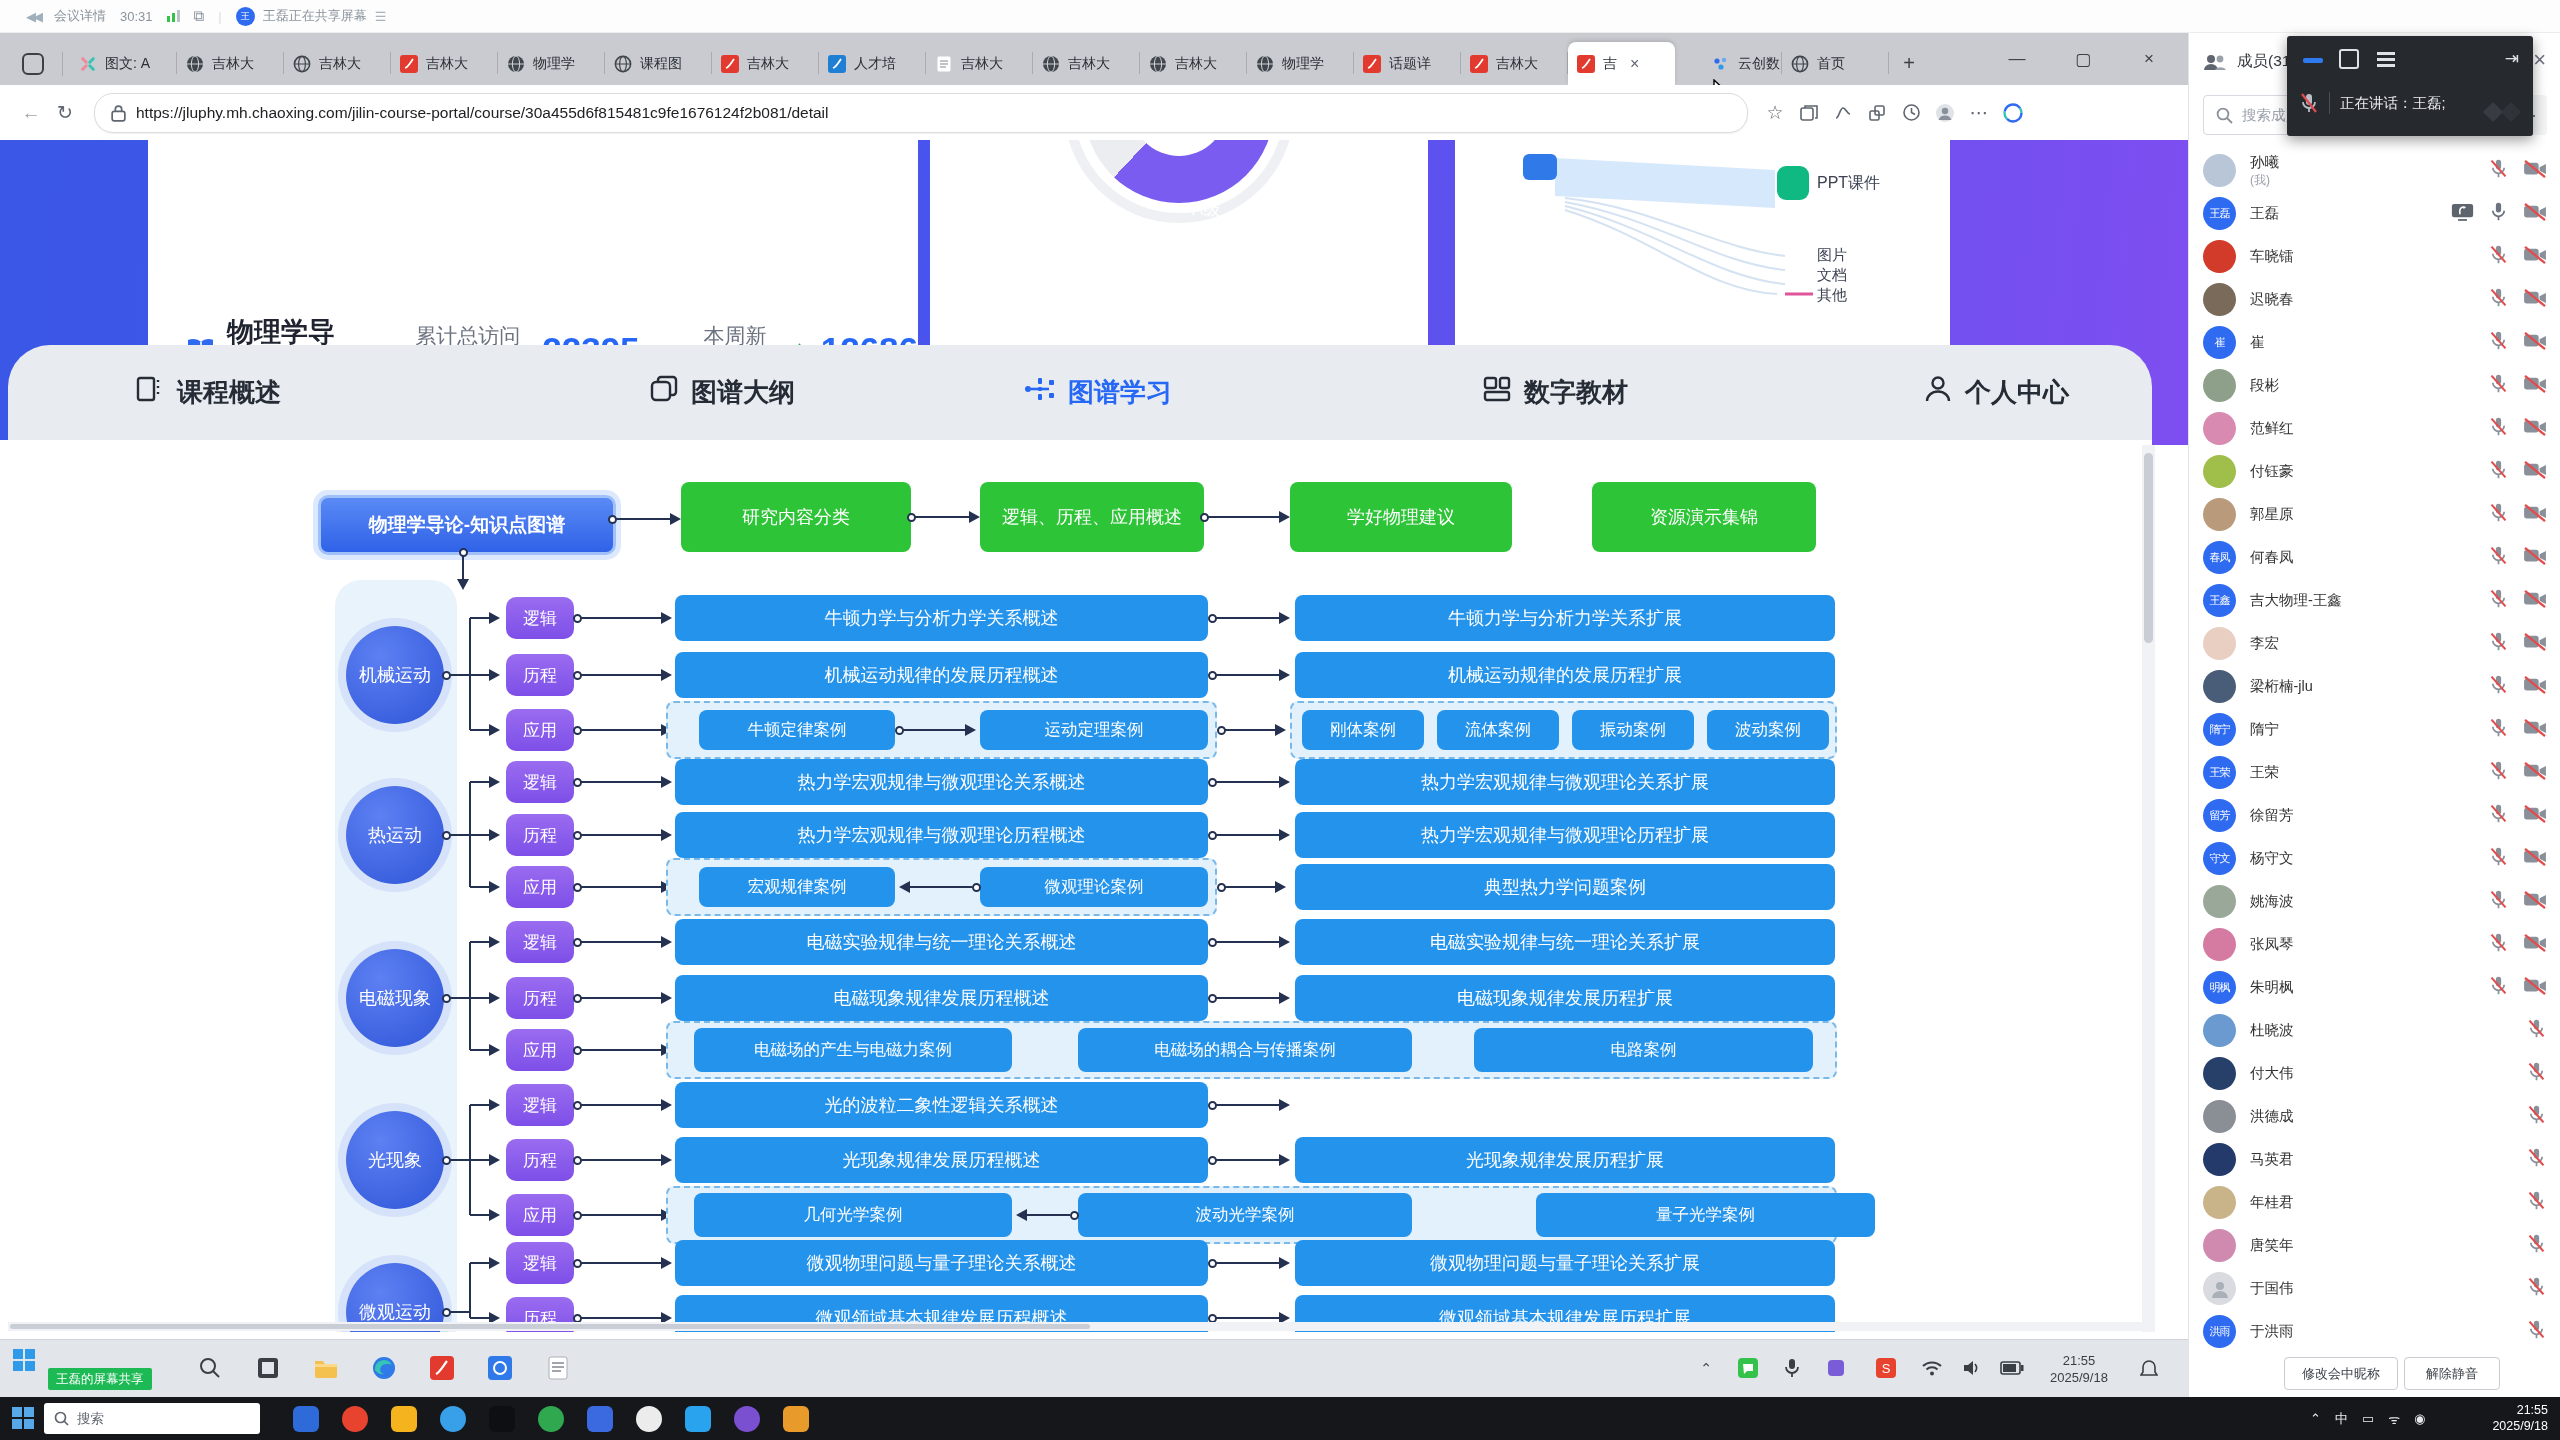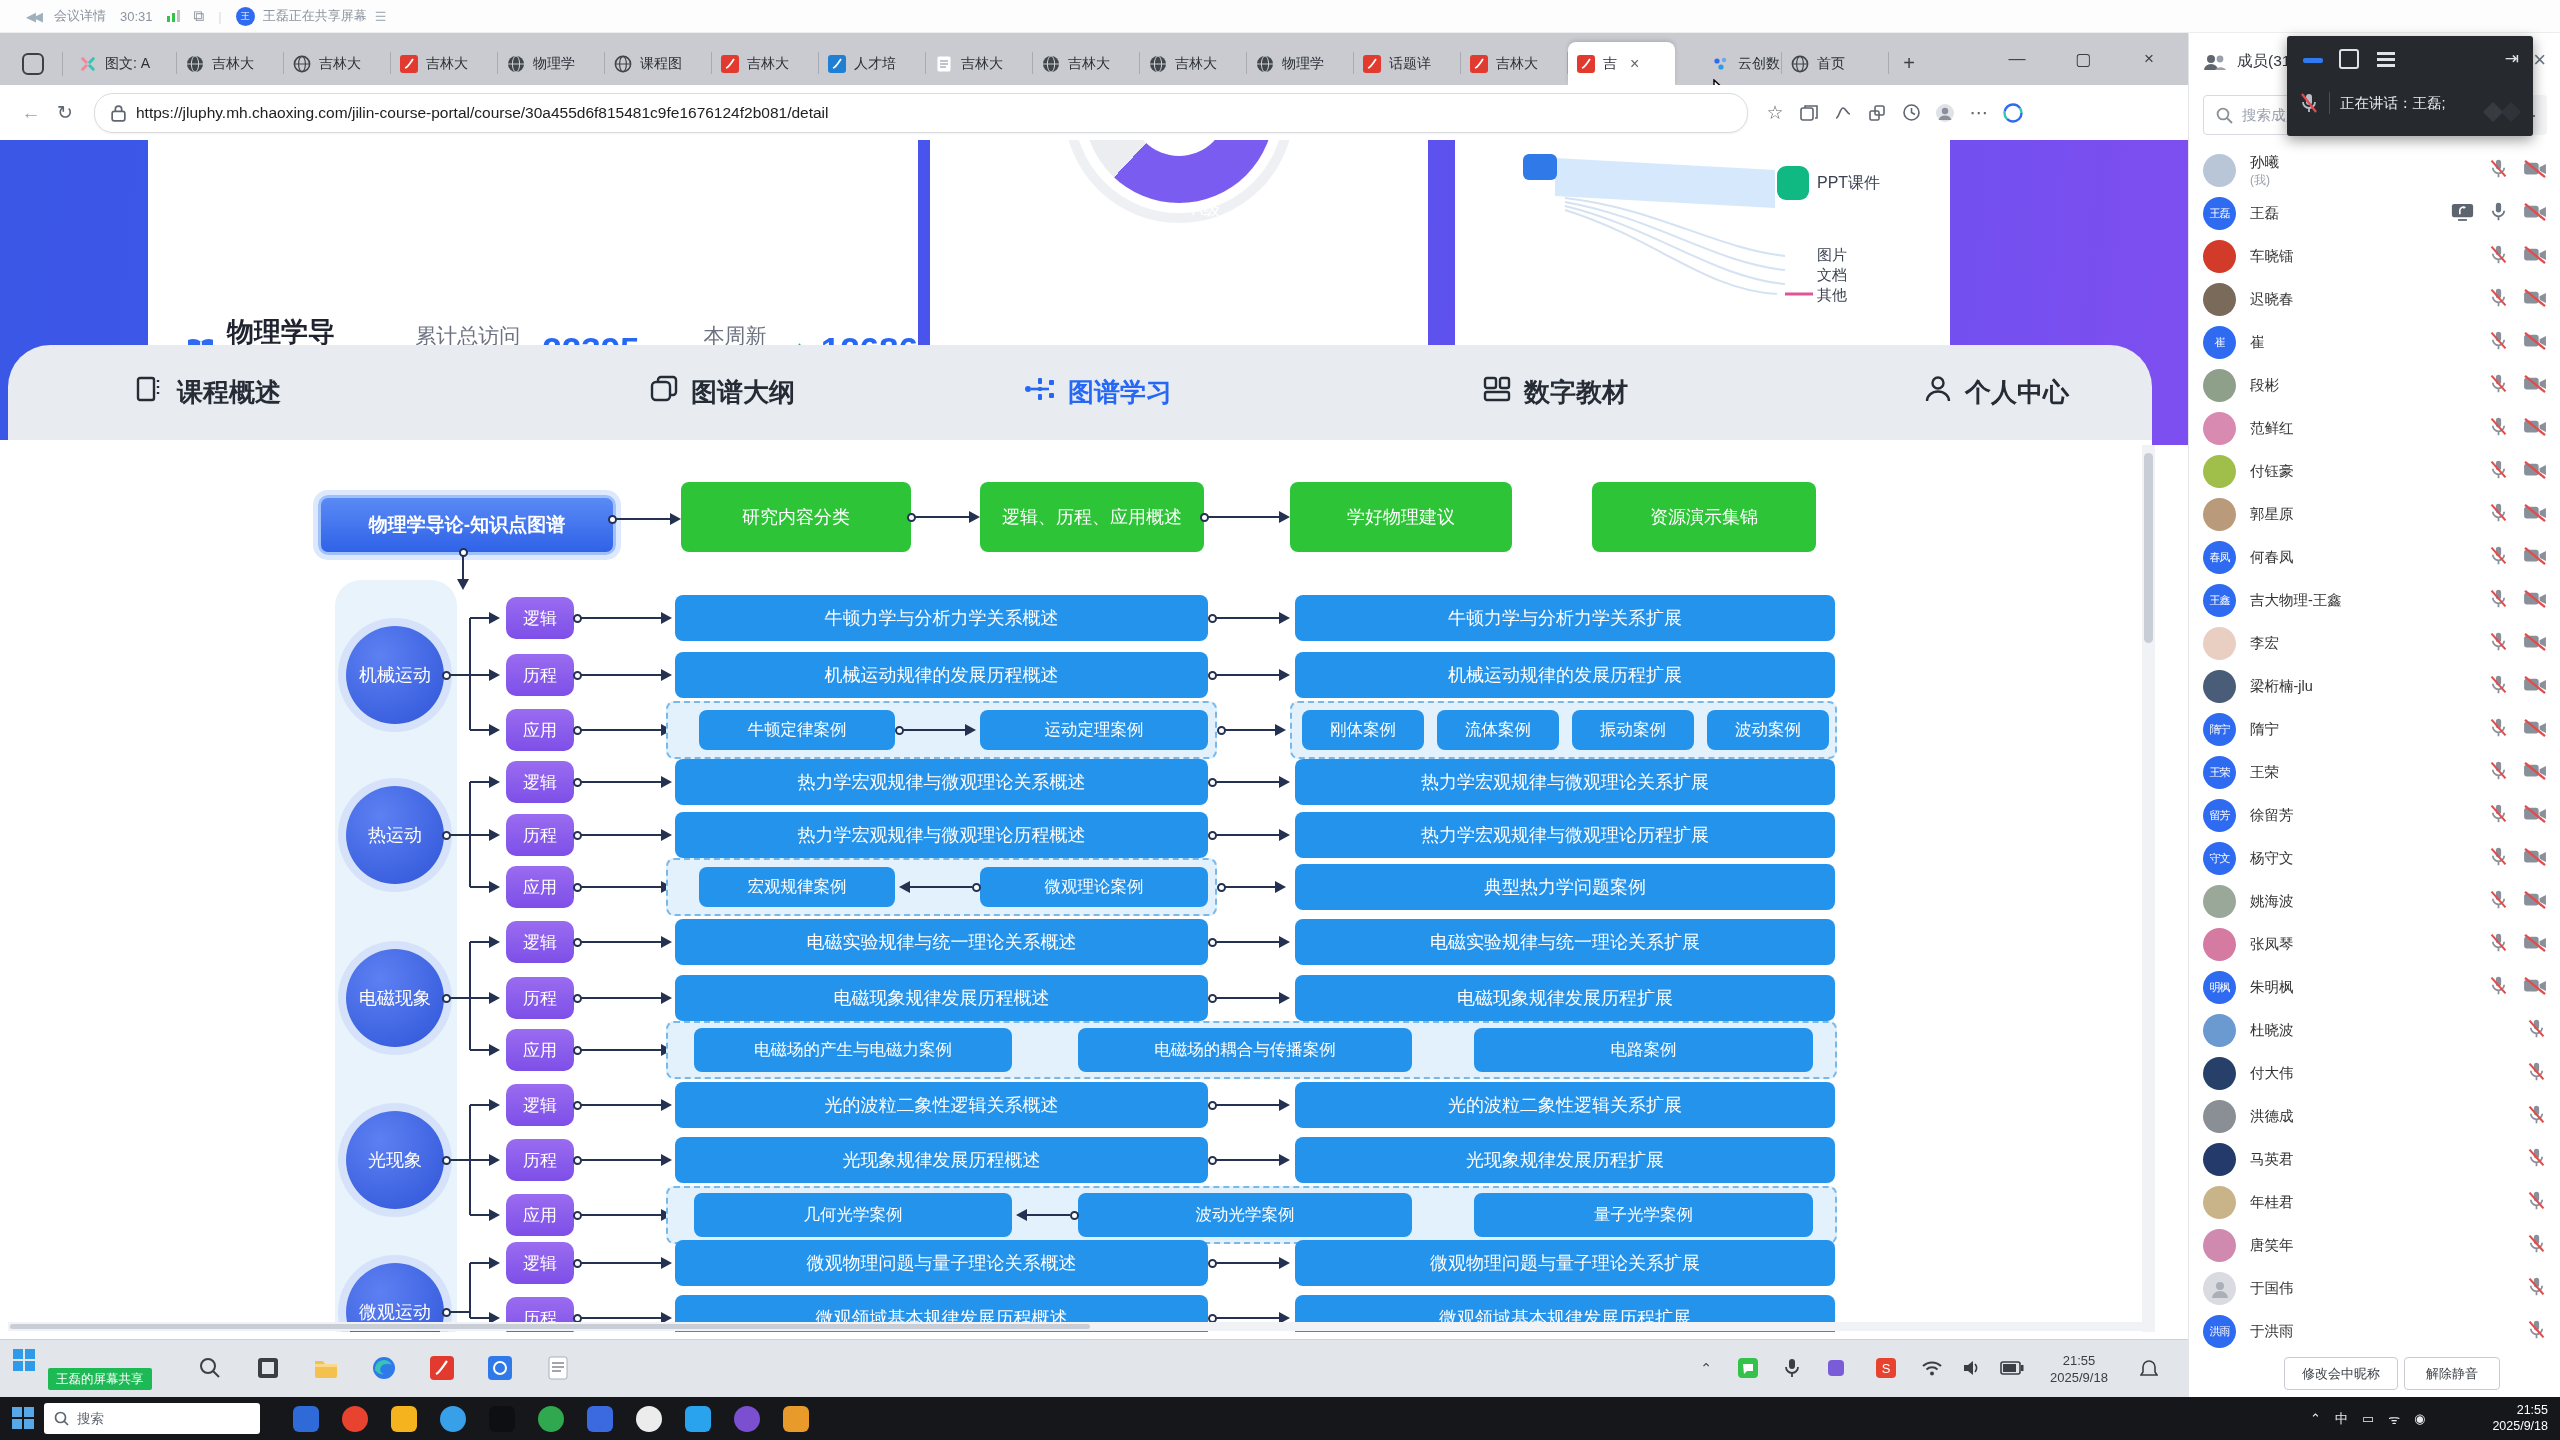--- a/index.html
+++ b/index.html
@@ -603,33 +603,32 @@
       <div class="dot" style="left: 572.5px; top: 715.5px;"></div>
       <div class="lh" style="left: 581px; top: 718.8px; width: 81px;"></div>
       <div class="hr" style="left: 661px; top: 714px;"></div>
       <div class="lh" style="left: 470px; top: 773.8px; width: 20px;"></div>
       <div class="hr" style="left: 489px; top: 769px;"></div>
       <div class="pill" style="left: 506px; top: 754px;">应用</div>
       <div class="dot" style="left: 572.5px; top: 770.5px;"></div>
       <div class="lh" style="left: 581px; top: 773.8px; width: 81px;"></div>
       <div class="hr" style="left: 661px; top: 769px;"></div>
       <div class="bluebar" style="left: 675px; top: 642px; width: 533px; height: 46px;">光的波粒二象性逻辑关系概述</div>
-      <div class="bluebar" style="left: 1295px; top: 642px; width: 540px; height: 46px;">光的波粒二象性逻辑关系扩展</div>
       <div class="dot" style="left: 1207.5px; top: 660.5px;"></div>
       <div class="lh" style="left: 1216px; top: 663.8px; width: 65px;"></div>
       <div class="hr" style="left: 1279px; top: 659px;"></div>
       <div class="bluebar" style="left: 675px; top: 697px; width: 533px; height: 46px;">光现象规律发展历程概述</div>
       <div class="bluebar" style="left: 1295px; top: 697px; width: 540px; height: 46px;">光现象规律发展历程扩展</div>
       <div class="dot" style="left: 1207.5px; top: 715.5px;"></div>
       <div class="lh" style="left: 1216px; top: 718.8px; width: 65px;"></div>
       <div class="hr" style="left: 1279px; top: 714px;"></div>
       <div class="dashed" style="left: 666px; top: 746px; width: 1171px; height: 58px;"></div>
       <div class="casebox" style="left: 694px; top: 753px; width: 318px; height: 44px;">几何光学案例</div>
       <div class="casebox" style="left: 1078px; top: 753px; width: 334px; height: 44px;">波动光学案例</div>
-      <div class="casebox" style="left: 1474px; top: 753px; width: 339px; height: 44px;">量子光学案例</div>
+      <div class="casebox" style="left: 1536px; top: 753px; width: 339px; height: 44px;">量子光学案例</div>
       <div class="dot" style="left: 1069.5px; top: 770.5px;"></div>
       <div class="lh" style="left: 1025px; top: 773.8px; width: 45px;"></div>
       <div class="hl" style="left: 1016px; top: 769px;"></div>
       <div class="cnode" style="left: 346px; top: 823px;">
         <div>微观</div>
         <div>运动</div>
       </div>
       <div class="dot" style="left: 441.5px; top: 867.5px;"></div>
       <div class="lh" style="left: 450px; top: 870.8px; width: 20px;"></div>
       <div class="lv" style="left: 468.8px; top: 823px; height: 55px;"></div>

